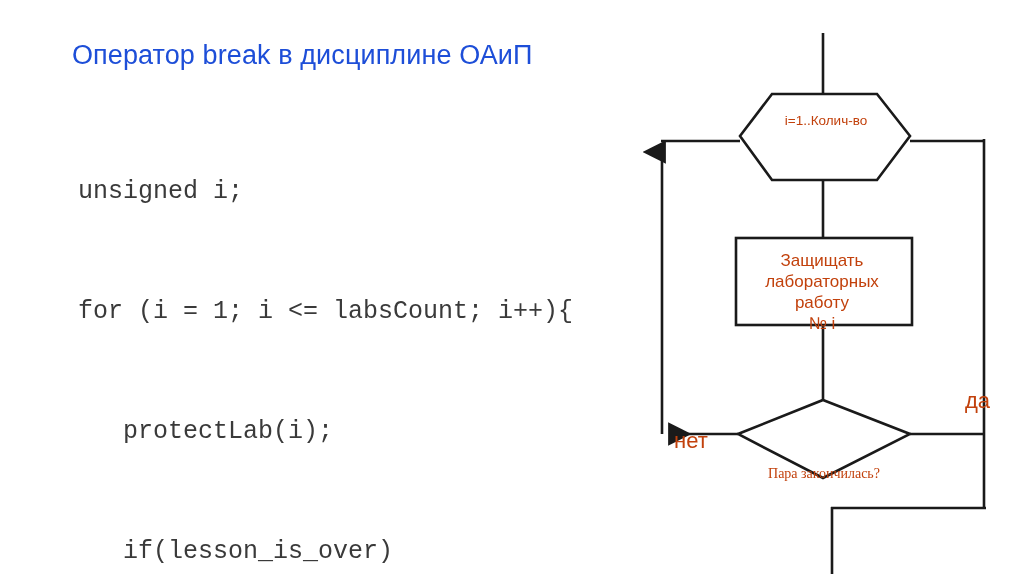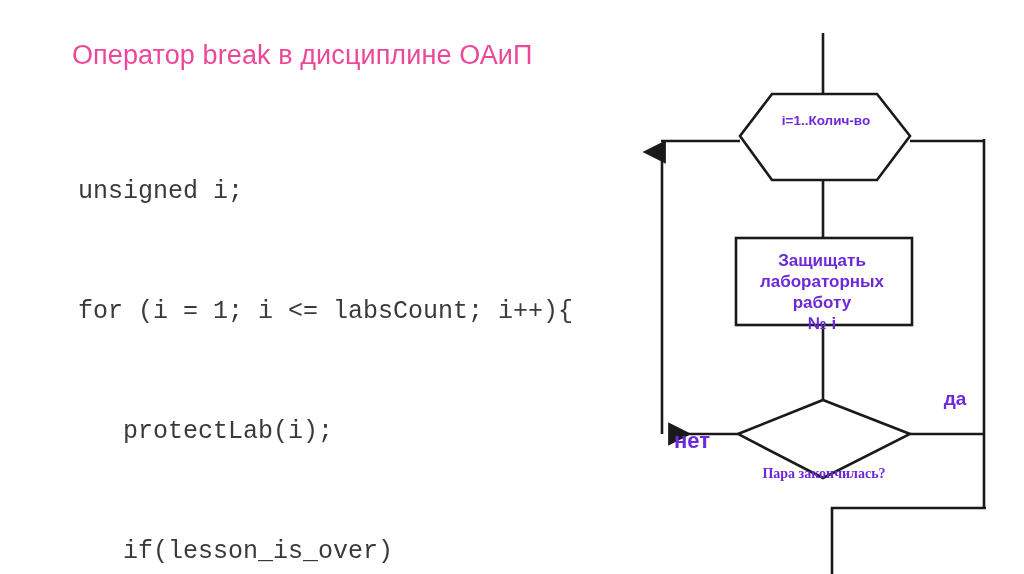--- a/index.html
+++ b/index.html
@@ -17,21 +17,21 @@
   }
 
   
   #title {
     position: absolute;
     left: 72px;
     top: 40px;
     font-family: "Liberation Sans", sans-serif;
     font-size: 27px;
     font-weight: 400;
-    color: #ec4899;
+    color: #1d4ed8;
     letter-spacing: 0.1px;
     white-space: nowrap;
   }
   #code-block {
     position: absolute;
     left: 62px;
     top: 92px;
     font-family: "Liberation Mono", "DejaVu Sans Mono", monospace;
     font-size: 25px;
     line-height: 40px;
@@ -48,23 +48,22 @@
   #flow {
     position: absolute;
     left: 0;
     top: 0;
     width: 1024px;
     height: 574px;
   }
   .flow-text {
     position: absolute;
     text-align: center;
-    color: #6d28d9;
+    color: #c2410c;
     pointer-events: none;
-    font-weight: bold;
   }
   #hex-text {
     left: 752px;
     top: 112px;
     width: 148px;
     font-family: "Liberation Sans", sans-serif;
     font-size: 13.5px;
     line-height: 18px;
   }
   #rect-text {
@@ -91,22 +90,22 @@
     font-family: "Liberation Sans", sans-serif;
     font-size: 22px;
     text-align: left;
     margin-top: 40px;
   }
   #label-yes {
     left: 920px;
     top: 388px;
     width: 70px;
     font-family: "Liberation Sans", sans-serif;
-    font-size: 19px;
-    text-align: center;
+    font-size: 22px;
+    text-align: right;
   }
 </style>
 </head>
 <body>
 
 <div id="slide">
 
   <div id="title">Оператор break в дисциплине ОАиП</div>
 
   <div id="code-block">

